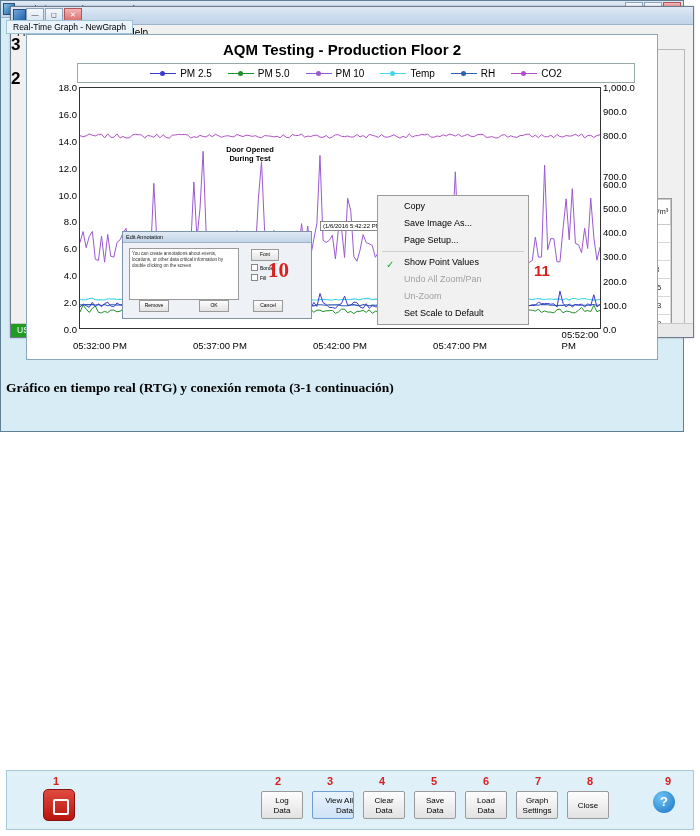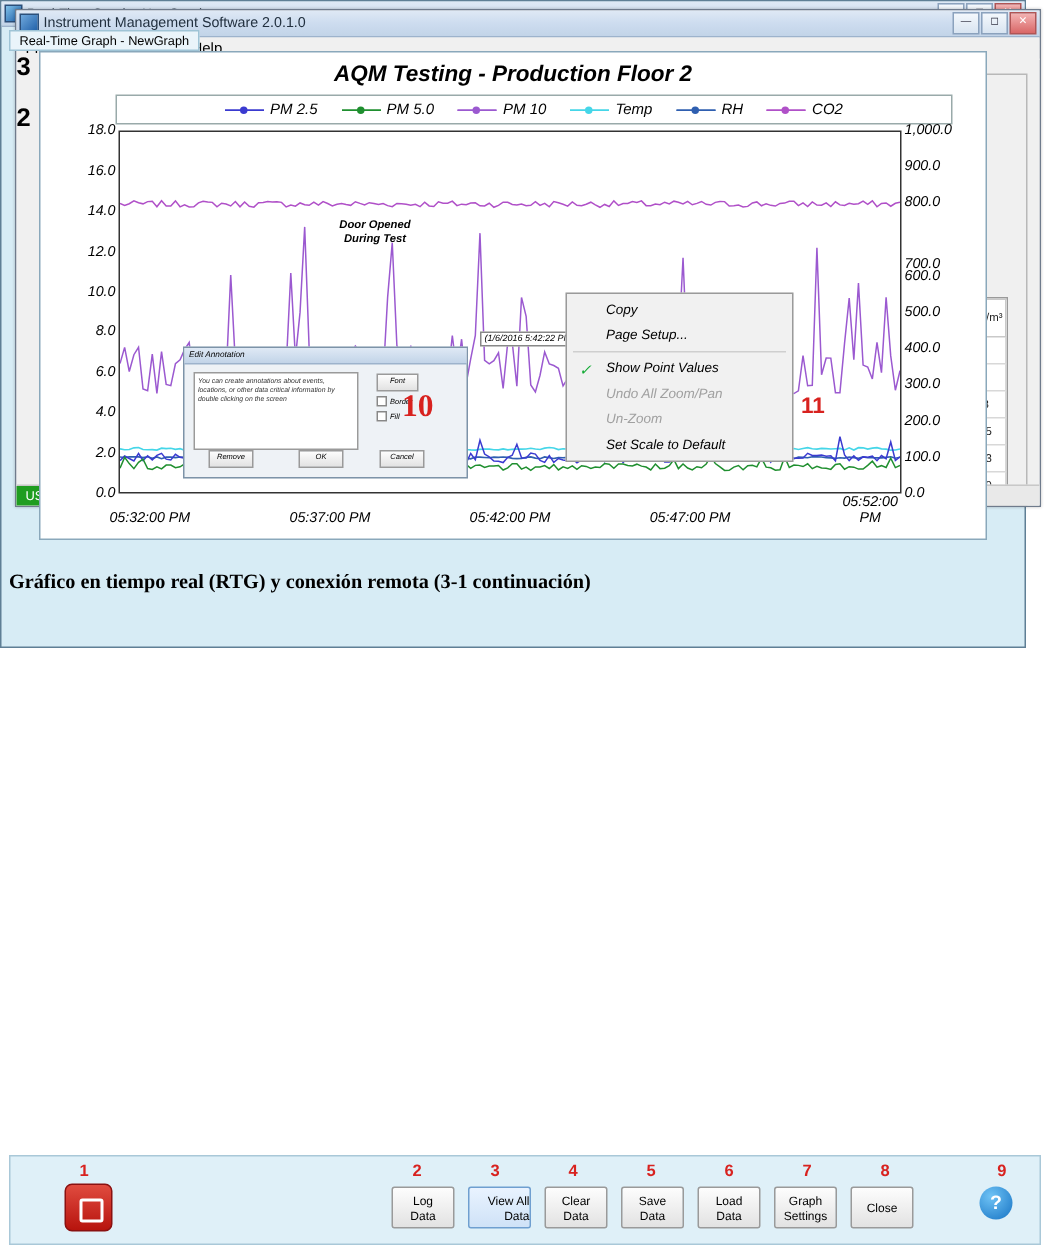--- a/index.html
+++ b/index.html
@@ -68,32 +68,32 @@
   .step.red{color:#d8221f;}
 
   
   #caption{position:absolute;left:6px;top:380px;width:690px;font-family:"Liberation Serif",serif;font-weight:bold;font-size:13.5px;color:#000;}
 
   
   #win2{left:10px;top:400px;width:682px;height:430px;background:#d7ecf5;border:1px solid #5f7f95;}
   #win2 .titlebar2{height:16px;background:linear-gradient(180deg,#dfe9f5,#c2d4e8);border-bottom:1px solid #9db3cc;display:flex;align-items:center;padding:0 2px;}
   #win2 .titlebar2 .tt{font-size:9px;color:#22303f;padding-left:3px;flex:1;}
   .gtab{position:absolute;left:6px;top:20px;font-size:8.5px;background:#eaf4fa;border:1px solid #9fc4d6;padding:1px 6px;}
-  .plotwrap{position:absolute;left:26px;top:34px;width:630px;height:324px;background:#fff;border:1px solid #8aa8bb;font-style:italic;}
+  .plotwrap{position:absolute;left:26px;top:34px;width:630px;height:324px;background:#fff;border:1px solid #8aa8bb;}
   .gtitle{position:absolute;top:6px;left:0;width:100%;text-align:center;font-weight:bold;font-size:15px;}
   .legend{position:absolute;top:28px;left:50px;right:22px;height:18px;border:1px solid #9aa;background:#fff;display:flex;align-items:center;justify-content:center;gap:16px;font-size:10px;}
   .lgi{display:flex;align-items:center;gap:4px;}
   .lgi .ln{width:26px;height:0;border-top:1.6px solid #000;position:relative;}
   .lgi .ln:after{content:"";position:absolute;left:10px;top:-3px;width:5px;height:5px;border-radius:3px;background:inherit;}
   .ylabel{position:absolute;left:2px;top:50%;transform:translateY(-50%) rotate(-90deg);transform-origin:center;font-weight:bold;font-size:11px;white-space:nowrap;}
   .ylabelR{position:absolute;right:-2px;top:50%;transform:translateY(-50%) rotate(-90deg);transform-origin:center;font-weight:bold;font-size:11px;white-space:nowrap;}
   .axisarea{position:absolute;left:52px;top:52px;right:56px;bottom:30px;border:1px solid #333;background:#fff;overflow:hidden;}
   .yt{position:absolute;right:0;transform:translateY(-50%);font-size:9.5px;}
   .ytL{position:absolute;left:0;transform:translateY(-50%);font-size:9.5px;}
-  .xt{position:absolute;bottom:8px;transform:translateX(-50%);font-size:9.5px;text-align:center;}
+  .xt{position:absolute;bottom:8px;transform:translateX(-50%);font-size:9.5px;}
   .annot{position:absolute;font-size:7.5px;font-weight:bold;text-align:center;line-height:9px;}
 
   
   .adlg{position:absolute;left:95px;top:196px;width:188px;height:86px;background:#eef2f6;border:1px solid #7d93a8;font-size:6px;}
   .adlg .ttl{height:10px;background:linear-gradient(180deg,#dfe9f5,#c2d4e8);border-bottom:1px solid #9db3cc;font-size:5.5px;padding-left:3px;line-height:10px;}
   .adlg .ta{position:absolute;left:6px;top:16px;width:104px;height:46px;background:#fff;border:1px solid #9a9a9a;font-size:4.6px;padding:2px;line-height:6px;color:#333;}
   .adlg .sbtn{position:absolute;border:1px solid #9a9a9a;background:linear-gradient(180deg,#fdfdfd,#e2e2e2);font-size:5px;text-align:center;line-height:9px;height:10px;}
   .adlg .chk{position:absolute;font-size:5px;display:flex;align-items:center;gap:2px;}
   .adlg .chk i{display:inline-block;width:5px;height:5px;border:1px solid #888;background:#fff;}
 
@@ -111,21 +111,20 @@
   .stopbtn{position:absolute;left:36px;top:18px;width:30px;height:30px;border-radius:5px;border:1px solid #8a1111;background:linear-gradient(180deg,#e04b3f,#b7140d);}
   .stopbtn:after{content:"";position:absolute;left:9px;top:9px;width:12px;height:12px;border:2px solid #fff;border-radius:2px;}
   .helpbtn{position:absolute;right:18px;top:20px;width:22px;height:22px;border-radius:11px;background:radial-gradient(circle at 35% 30%,#6fc3f5,#1673c4);color:#fff;font-weight:bold;font-size:13px;text-align:center;line-height:22px;}
 </style>
 </head>
 <body>
 
 <div class="win" id="win1">
   <div class="titlebar">
     <span style="display:inline-block;width:11px;height:11px;background:linear-gradient(135deg,#6fa8dc,#1f5fa8);border:1px solid #2b4f7a;"></span>
-    <div class="tt">Instrument Management Software 2.0.1.0</div>
     <div class="wbtns">
       <div class="wbtn">—</div>
       <div class="wbtn">◻</div>
       <div class="wbtn close">✕</div>
     </div>
   </div>
   <div class="menubar">
     <span>File</span>
     <span>Edit</span>
     <span>Instrument</span>
@@ -522,20 +521,21 @@
           <i></i>
           <span>Fill</span>
         </div>
       <div class="sbtn" style="left:16px;top:68px;width:28px;">Remove</div>
       <div class="sbtn" style="left:76px;top:68px;width:28px;">OK</div>
       <div class="sbtn" style="left:130px;top:68px;width:28px;">Cancel</div>
     </div>
 
     <div class="cmenu" id="cmenu">
         <div class="mi"><span>Copy</span></div>
+        <div class="mi"><span>Save Image As...</span></div>
         <div class="mi"><span>Page Setup...</span></div>
         <div class="sep"></div>
         <div class="mi"><span class="ck">✓</span><span>Show Point Values</span></div>
         <div class="mi dis"><span>Undo All Zoom/Pan</span></div>
         <div class="mi dis"><span>Un-Zoom</span></div>
         <div class="mi"><span>Set Scale to Default</span></div>
       </div>
   </div>
 
   <div class="step red" style="position:absolute;left:268px;top:258px;font-size:21px;font-family:Liberation Serif, serif;">10</div>

